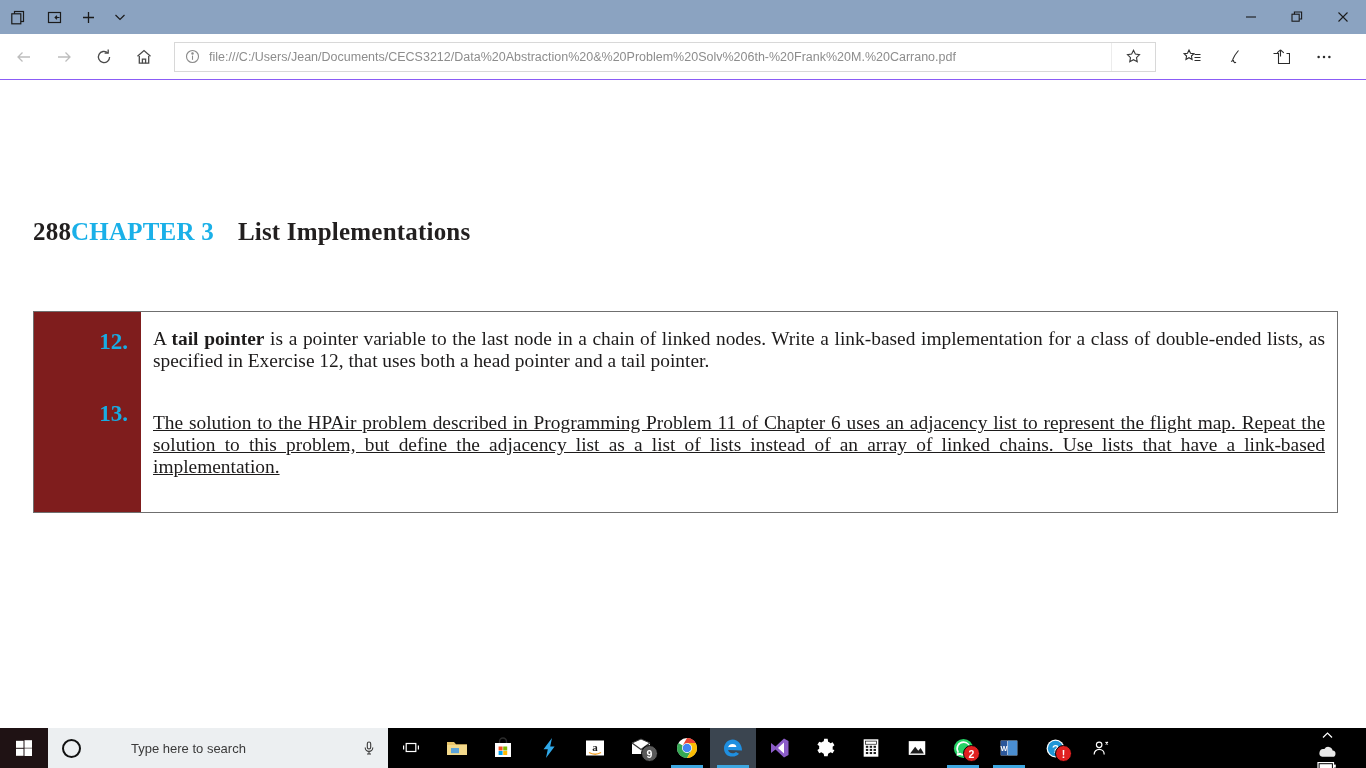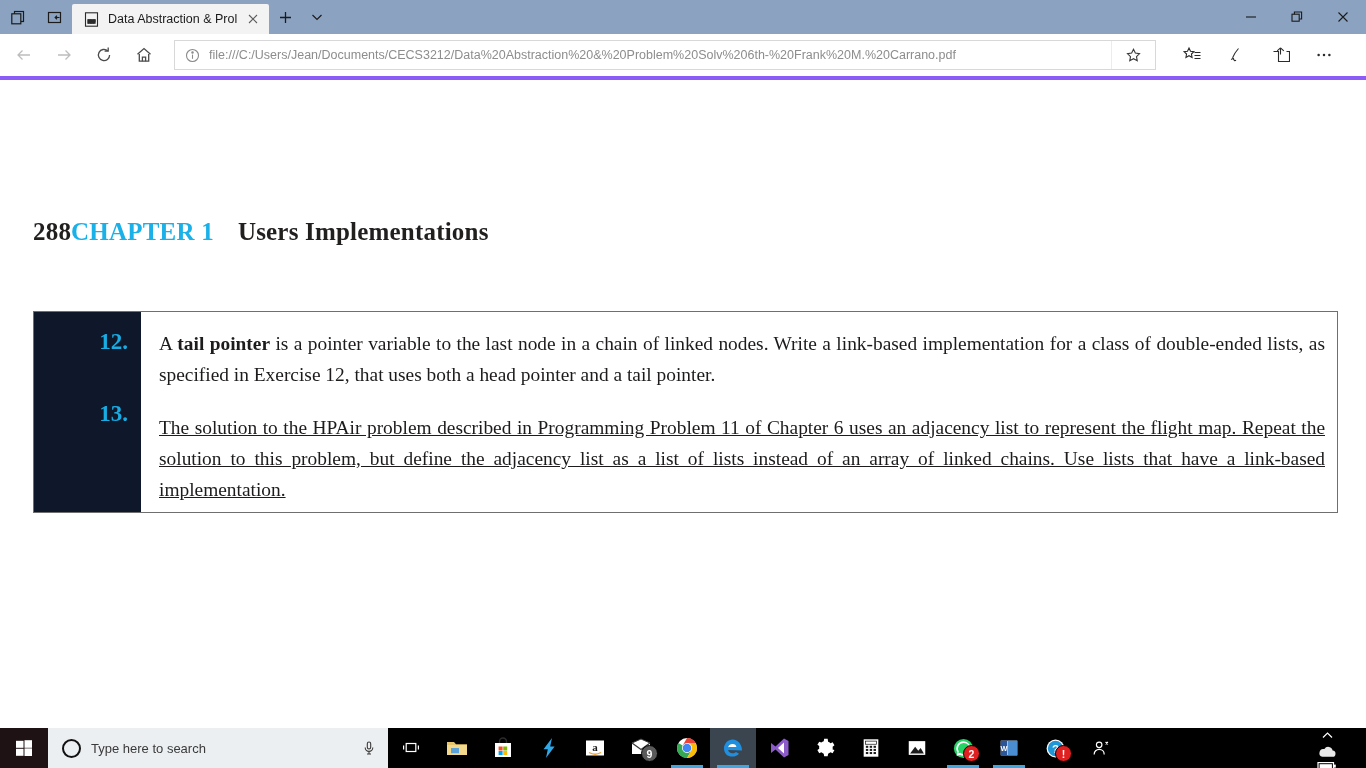--- a/index.html
+++ b/index.html
@@ -41,21 +41,21 @@
     color: #1b1b1b;
   }
   .win-controls { position: absolute; right: 0; top: 0; display: flex; height: 34px; }
   .wc { width: 46px; display: flex; align-items: center; justify-content: center; color: #1b1b1b; }
 
   
   .navbar {
     height: 46px; width: 100%;
     background: #ffffff;
     display: flex; align-items: center;
-    border-bottom: 4px solid #8b5cf6;
+    border-bottom: 1px solid #8b5cf6;
     padding: 0 10px 0 4px;
   }
   .nav-btn {
     width: 40px; height: 36px;
     display: flex; align-items: center; justify-content: center;
     color: #4a4a4a;
   }
   .nav-btn.disabled { color: #bdbdbd; }
   .addr-wrap {
     flex: 1; height: 30px; margin: 0 14px 0 10px;
@@ -90,39 +90,39 @@
 
   .exbox {
     position: absolute; left: 33px; top: 231px;
     width: 1305px; height: 202px;
     border: 1px solid #6f6f6f;
     background: #fff;
     display: flex;
   }
   .exbox-rail {
     width: 107px; flex: 0 0 107px;
-    background: #0f172a;
+    background: #7f1d1d;
     position: relative;
   }
   .ex-num {
     position: absolute; right: 13px;
     font-family: "Liberation Serif", serif;
     font-weight: bold; font-size: 23px;
     color: #18ace3;
   }
   .ex-num.n1 { top: 17px; }
   .ex-num.n2 { top: 89px; }
   .exbox-body {
     flex: 1; position: relative;
     padding: 0;
   }
   .ex-text {
-    position: absolute; left: 18px; right: 12px;
+    position: absolute; left: 12px; right: 12px;
     font-family: "Liberation Serif", serif;
-    font-size: 19.4px; line-height: 31px;
+    font-size: 19.4px; line-height: 22px;
     color: #1d1b1b;
     text-align: justify;
     text-align-last: left;
   }
   .ex-text.t1 { top: 16px; }
   .ex-text.t2 { top: 100px; text-decoration: underline; }
   .ex-text b { font-weight: bold; }
 
   
   .taskbar {
@@ -139,21 +139,21 @@
   .search-box {
     width: 340px; height: 40px;
     background: #eceff1;
     display: flex; align-items: center; gap: 10px;
     padding: 0 8px 0 14px;
   }
   .search-ring {
     width: 19px; height: 19px; border: 2.4px solid #111; border-radius: 50%;
     flex: 0 0 19px;
   }
-  .search-ph { flex: 1; font-size: 13px; color: #3a3a3a; }
+  .search-ph { flex: 1; font-size: 13px; color: #3a3a3a; margin-left: 40px; }
   .mic { width: 22px; display: flex; align-items: center; justify-content: center; color: #3a3a3a;}
   .tb-icons { display: flex; align-items: center; height: 40px; }
   .tbi {
     width: 46px; height: 40px; position: relative;
     display: flex; align-items: center; justify-content: center;
   }
   .tbi.active::after {
     content: ""; position: absolute; bottom: 0; left: 7px; right: 7px;
     height: 3px; background: #3ea7e0;
   }
@@ -186,35 +186,20 @@
     </svg>
   </div>
   <div class="tb-sysbtn">
     <svg width="17" height="17" viewBox="0 0 17 17" fill="none" stroke="#1b1b1b" stroke-width="1.2">
       <rect x="2.5" y="3.5" width="12" height="10"></rect>
         <path d="M9.5 8.5h4M11 6.8 9.2 8.5 11 10.2"></path>
     </svg>
   </div>
 
   <div class="tab-strip">
-    <div class="tab">
-      <span class="tab-favicon">
-        <svg width="17" height="17" viewBox="0 0 17 17" fill="none" stroke="#2b2b2b" stroke-width="1.1">
-          <rect x="2.5" y="1.8" width="12" height="13.4"></rect>
-          <rect x="4.4" y="8.2" width="8.2" height="4.6" fill="#2b2b2b" stroke="none"></rect>
-          <text x="8.5" y="12" font-size="3.6" fill="#fff" text-anchor="middle" font-family="Liberation Sans, sans-serif">PDF</text>
-        </svg>
-      </span>
-      <span class="tab-title">Data Abstraction &amp; Prol</span>
-      <span class="tab-close">
-        <svg width="16" height="16" viewBox="0 0 16 16" stroke="#2b2b2b" stroke-width="1.1">
-            <path d="M4 4l8 8M12 4l-8 8"></path>
-          </svg>
-      </span>
-    </div>
     <div class="tab-newbtn">
       <svg width="17" height="17" viewBox="0 0 17 17" stroke="#1b1b1b" stroke-width="1.3">
           <path d="M8.5 3v11M3 8.5h11"></path>
         </svg>
     </div>
     <div class="tab-dropbtn">
       <svg width="16" height="16" viewBox="0 0 16 16" fill="none" stroke="#1b1b1b" stroke-width="1.2">
           <path d="M3.5 6l4.5 4.5L12.5 6"></path>
         </svg>
     </div>
@@ -304,21 +289,21 @@
       <circle cx="4.6" cy="10" r="1.25"></circle>
         <circle cx="10" cy="10" r="1.25"></circle>
         <circle cx="15.4" cy="10" r="1.25"></circle>
     </svg>
   </div>
 </div>
 
 <div class="doc">
 
   <div class="page-head">
-    <span class="pnum">288</span><span class="chap">CHAPTER 1</span><span class="chtitle">Users Implementations</span>
+    <span class="pnum">288</span><span class="chap">CHAPTER 3</span><span class="chtitle">List Implementations</span>
   </div>
 
   <div class="exbox">
     <div class="exbox-rail">
       <span class="ex-num n1">12.</span>
       <span class="ex-num n2">13.</span>
     </div>
     <div class="exbox-body">
       <p class="ex-text t1"><span>A </span><b>tail pointer</b><span> is a pointer variable to the last node in a chain of linked nodes. Write a link-based implementation for a class of double-ended lists, as specified in Exercise 12, that uses both a head pointer and a tail pointer.</span></p>
       <p class="ex-text t2"><span>The solution to the HPAir problem described in Programming Problem 11 of Chapter 6 uses an adjacency list to represent the flight map. Repeat the solution to this problem, but define the adjacency list as a list of lists instead of an array of linked chains. Use lists that have a link-based implementation.</span></p>

